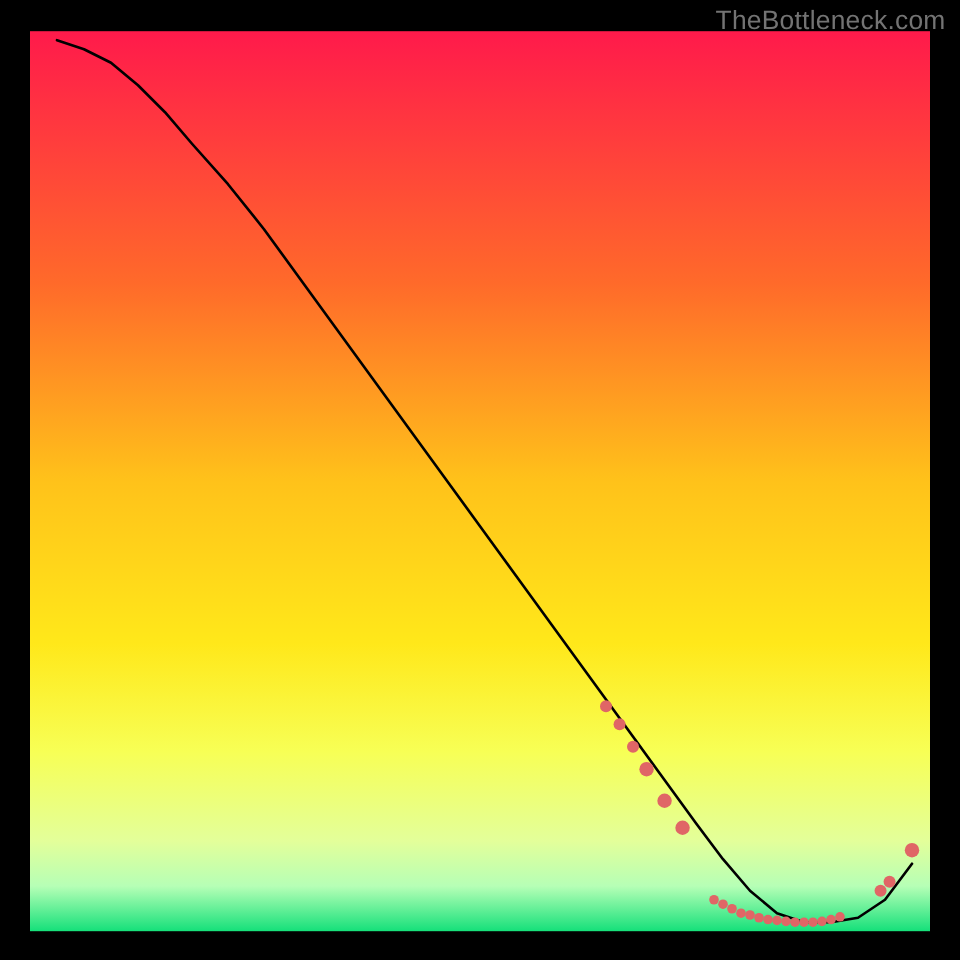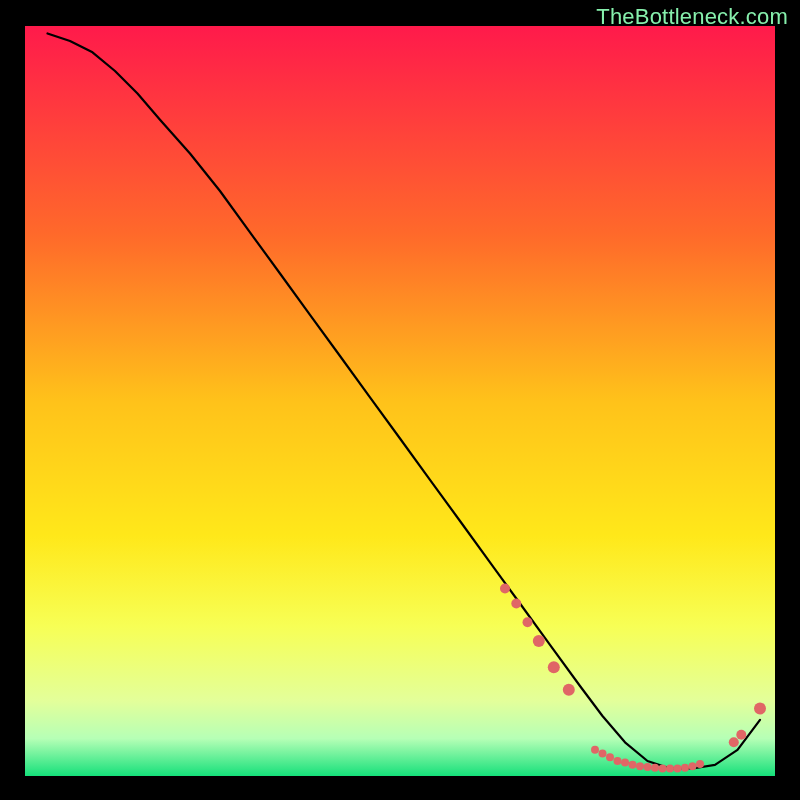--- a/index.html
+++ b/index.html
@@ -17,21 +17,21 @@
     width: 800px;
     height: 800px;
     background: #000;
   }
   .watermark {
     position: absolute;
     top: 4px;
     right: 12px;
     font-family: Arial, Helvetica, sans-serif;
     font-size: 22px;
-    color: #86efac;
+    color: #737373;
     letter-spacing: 0.2px;
   }
   svg {
     position: absolute;
     left: 0;
     top: 0;
   }
 </style>
 </head>
 <body>

